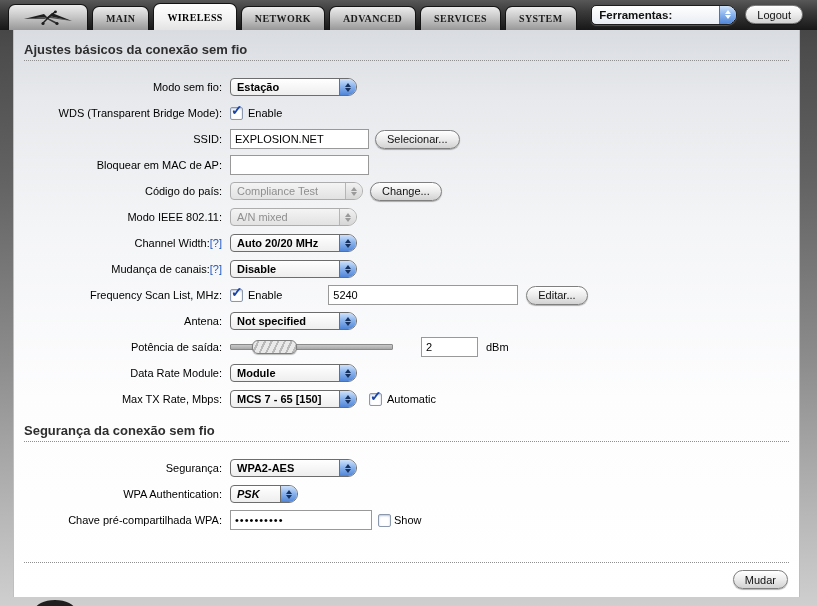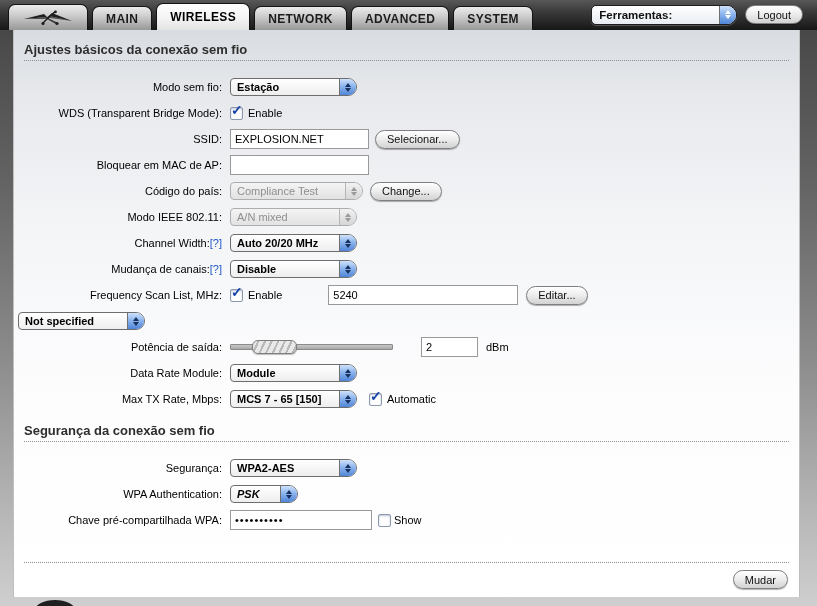--- a/index.html
+++ b/index.html
@@ -16,22 +16,22 @@
     position:absolute; left:0; top:0; width:817px; height:30px;
     background:linear-gradient(180deg,#585858 0%,#3a3a3a 40%,#171717 100%);
     display:flex; align-items:flex-end; padding-left:8px;
   }
   .tab {
     height:24px; margin-right:4px; padding:0 13px;
     display:flex; align-items:center; justify-content:center;
     background:linear-gradient(180deg,#ececec 0%,#c9c9c9 45%,#989898 100%);
     border:1px solid #141414; border-bottom:none;
     border-radius:7px 7px 0 0;
-    color:#1c1c1c; font-weight:bold; font-size:12px; letter-spacing:.4px;
-    cursor:pointer; white-space:nowrap;
+    color:#1c1c1c; font-weight:bold; font-size:10px; letter-spacing:.4px;
+    cursor:pointer; white-space:nowrap;font-family:Liberation Serif, serif;
   }
   .tab.active {
     height:27px;
     background:linear-gradient(180deg,#ffffff 0%,#f2f2f2 60%,#e3e3e3 100%);
     color:#000;
   }
   .logo-tab { width:80px; height:26px; }
   .topbar-right { margin-left:auto; display:flex; align-items:center; gap:8px; padding:0 14px 5px 0; align-self:center; margin-top:4px; }
 
   .hdr-select {
@@ -156,20 +156,21 @@
           <path d="M24 7 L36 13 L34 14 L23 8 Z" opacity=".85"></path>
           <circle cx="35" cy="13.5" r="1.6"></circle>
         </g>
       </svg>
     </span>
   </div>
   <div class="tab">MAIN</div>
   <div class="tab active">WIRELESS</div>
   <div class="tab">NETWORK</div>
   <div class="tab">ADVANCED</div>
+  <div class="tab">SERVICES</div>
   <div class="tab">SYSTEM</div>
 
   <div class="topbar-right">
     <div class="hdr-select">
       <span class="dd-text">Ferramentas:</span>
       <span class="stepper">
           <span class="tri-up"></span>
           <span class="tri-dn"></span>
         </span>
     </div>
@@ -280,20 +281,21 @@
         <span class="checkbox">
             <span class="mark">✓</span>
           </span>
         <span class="cb-label">Enable</span>
         <input class="txt w-freq" style="margin-left: 46px;" value="5240">
         <button class="pill-btn" style="margin-left:8px;">Editar...</button>
       </div>
     </div>
 
     <div class="row">
+      <span class="lbl">Antena:</span>
       <div class="ctrl">
         <div class="dropdown">
           <span class="dd-text">Not specified</span>
           <span class="stepper">
               <span class="tri-up"></span>
               <span class="tri-dn"></span>
             </span>
         </div>
       </div>
     </div>

